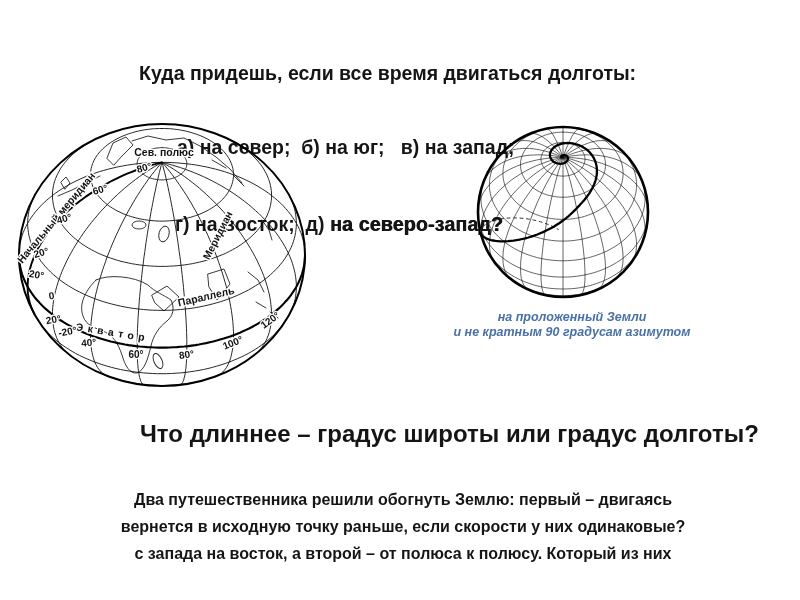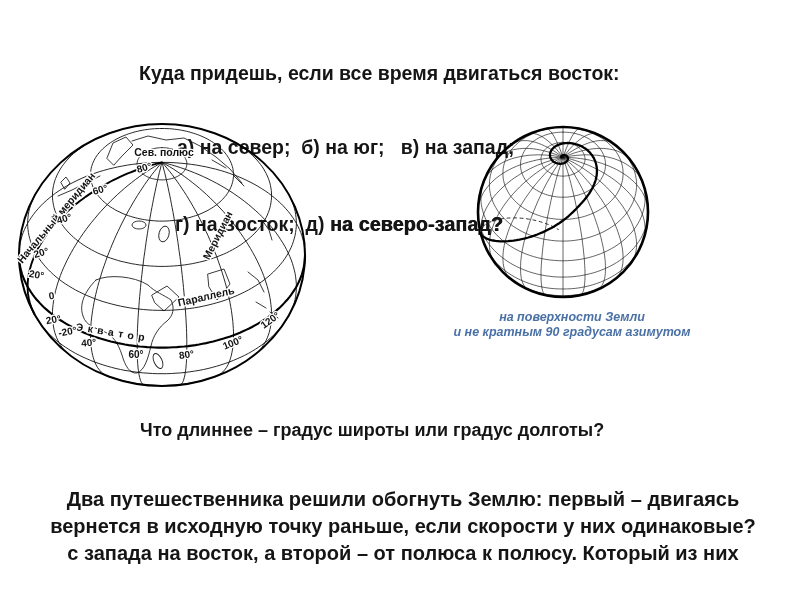--- a/index.html
+++ b/index.html
@@ -3,40 +3,40 @@
 <meta charset="utf-8">
 <style>
   html,body{margin:0;padding:0;background:#888;}
   .slide{position:relative;width:800px;height:600px;background:#ffffff;overflow:hidden;
          font-family:"Liberation Sans",sans-serif;color:#151515;}
   .title{position:absolute;left:139px;top:16px;font-size:19.5px;font-weight:bold;
          line-height:23px;white-space:pre;}
   .title .l2{margin-left:38px;margin-top:5px;}
   .title .l3{margin-left:36px;margin-top:8px;}
   .xb{text-shadow:0.6px 0 0 currentColor;letter-spacing:0.2px;margin-top:22px;}
-  .q2{position:absolute;left:140px;top:420px;font-size:18px;font-weight:bold;white-space:pre;}
+  .q2{position:absolute;left:140px;top:420px;font-size:24px;font-weight:bold;white-space:pre;}
   .q3{position:absolute;left:38px;top:486px;width:730px;text-align:center;
-      font-size:20px;font-weight:bold;line-height:27px;}
+      font-size:16px;font-weight:bold;line-height:27px;}
   .caption{position:absolute;left:432px;top:310px;width:280px;text-align:center;
            font-size:12.5px;line-height:15px;font-weight:bold;font-style:italic;}
   .globe-left{position:absolute;left:12px;top:112px;}
   .globe-right{position:absolute;left:470px;top:118px;}
   svg text{font-family:"Liberation Sans",sans-serif;text-anchor:middle;fill:#111;
            font-weight:bold;paint-order:stroke;stroke:#ffffff;stroke-width:2.6px;}
   .deg{font-size:10px;}
   .gn{font-size:10.5px;}
   .eq{font-size:10.5px;letter-spacing:4.5px;}
 </style>
 </head>
 <body>
 
 <div class="slide">
 
   <div class="title">
-    <div class="l1">Куда придешь, если все время двигаться восток:</div>
+    <div class="l1">Куда придешь, если все время двигаться долготы:</div>
     <div class="l2">а) на север;  б) на юг;   в) на запад;</div>
     <div class="l3"><span>г) на восток;  д) </span><span class="xb">на северо-запад?</span></div>
   </div>
 
   <svg class="globe-left" width="300" height="282" viewBox="0 0 300 282">
     <g id="lg-continents">
         <path d="M84,168C76,176 66,190 71,204C74,214 84,216 93,220C101,224 106,231 110,243C113,254 118,262 125,261C133,258 136,246 139,234C141,224 147,215 155,209C161,204 163,196 159,188C152,183 143,180 136,173C122,164 96,162 84,168Z" fill="none" stroke="#222" stroke-width="0.9" stroke-linecap="round"></path>
         <path d="M140,183L155,174L167,185L152,199L143,191Z" fill="none" stroke="#222" stroke-width="0.9" stroke-linecap="round"></path>
         <path d="M196,162L212,157L218,172L205,188L197,175Z" fill="none" stroke="#222" stroke-width="0.9" stroke-linecap="round"></path>
         <path d="M95,46L101,31L114,25L121,33L110,44L102,53Z" fill="none" stroke="#222" stroke-width="0.9" stroke-linecap="round"></path>
@@ -131,21 +131,21 @@
         <path d="M93.0 24.4L91.8 24.4L90.7 24.5L89.6 24.6L88.4 24.7L87.3 24.9L86.2 25.2L85.1 25.5L84.1 25.8L83.0 26.2L82.0 26.6L81.0 27.1L80.1 27.6L79.2 28.1L78.3 28.7L77.4 29.3L76.7 29.9L75.9 30.6L75.2 31.3L74.5 32.0L73.9 32.8L73.4 33.6L72.9 34.4L72.5 35.2L72.1 36.0L71.8 36.9L71.5 37.7L71.3 38.6L71.1 39.5L71.0 40.3L71.0 41.2L71.0 42.1L71.1 43.0L71.3 43.9L71.5 44.7L71.8 45.6L72.1 46.4L72.5 47.3L72.9 48.1L73.4 48.9L73.9 49.7L74.5 50.4L75.2 51.1L75.9 51.8L76.7 52.5L77.4 53.1L78.3 53.7L79.2 54.3L80.1 54.9L81.0 55.4L82.0 55.8L83.0 56.2L84.1 56.6L85.1 57.0L86.2 57.3L87.3 57.5L88.4 57.7L89.6 57.9L90.7 58.0L91.8 58.1L93.0 58.1L94.2 58.1L95.3 58.0L96.4 57.9L97.6 57.7L98.7 57.5L99.8 57.3L100.9 57.0L101.9 56.6L103.0 56.2L104.0 55.8L105.0 55.4L105.9 54.9L106.8 54.3L107.7 53.7L108.6 53.1L109.3 52.5L110.1 51.8L110.8 51.1L111.5 50.4L112.1 49.7L112.6 48.9L113.1 48.1L113.5 47.3L113.9 46.4L114.3 45.6L114.5 44.7L114.7 43.9L114.9 43.0L115.0 42.1L115.0 41.2L115.0 40.3L114.9 39.5L114.7 38.6L114.5 37.7L114.3 36.9L113.9 36.0L113.5 35.2L113.1 34.4L112.6 33.6L112.1 32.8L111.5 32.0L110.8 31.3L110.1 30.6L109.3 29.9L108.6 29.3L107.7 28.7L106.8 28.1L105.9 27.6L105.0 27.1L104.0 26.6L103.0 26.2L101.9 25.8L100.9 25.5L99.8 25.2L98.7 24.9L97.6 24.7L96.4 24.6L95.3 24.5L94.2 24.4L93.0 24.4" fill="none" stroke="#111" stroke-width="0.65" stroke-linecap="round"></path>
         <circle cx="93" cy="94" r="85" fill="none" stroke="#000" stroke-width="2.6"></circle>
       </g>
     <g id="rg-lox">
         <path d="M10.5 114.3L10.4 113.4L10.6 112.4L10.9 111.4L11.4 110.4L12.1 109.4L13.0 108.5L14.0 107.5L15.2 106.6L16.5 105.8L18.0 105.0L19.6 104.2L21.3 103.5L23.2 102.8L25.2 102.2L27.2 101.7L29.4 101.2L31.6 100.8L33.9 100.5L36.3 100.2L38.7 100.0L41.1 99.9L43.6 99.9L46.1 99.9L48.6 100.0L51.1 100.2L53.6 100.4L56.1 100.7L58.6 101.1L61.1 101.5L63.5 102.0L65.9 102.5L68.2 103.1L70.5 103.8L72.7 104.5L74.9 105.2L77.0 106.0L79.1 106.8L81.1 107.7L83.0 108.6L84.9 109.5L86.6 110.5L88.4 111.5" fill="none" stroke="#333" stroke-width="1" stroke-linecap="round" stroke-dasharray="3,3.5"></path>
         <path d="M91.2 39.3L91.2 39.1L91.2 38.9L91.2 38.8L91.2 38.6L91.3 38.4L91.4 38.2L91.5 38.0L91.6 37.9L91.8 37.7L92.0 37.6L92.2 37.5L92.4 37.4L92.6 37.3L92.8 37.2M93.1 37.2L93.3 37.1L93.6 37.1L93.8 37.1L94.1 37.1L94.3 37.1L94.5 37.1L94.8 37.2L95.0 37.2L95.3 37.3L95.5 37.4L95.7 37.5L95.9 37.6L96.1 37.7L96.3 37.8L96.5 37.9L96.7 38.1L96.8 38.2L97.0 38.4L97.1 38.5L97.3 38.7L97.4 38.9L97.5 39.0L97.6 39.2L97.7 39.4L97.7 39.6L97.8 39.8L97.8 40.0L97.9 40.2L97.9 40.4L97.9 40.5L97.9 40.7L97.9 40.9L97.9 41.1L97.8 41.3L97.8 41.5L97.7 41.7L97.7 41.9L97.6 42.1L97.5 42.3L97.4 42.4L97.3 42.6L97.2 42.8L97.1 42.9L97.0 43.1L96.8 43.3L96.7 43.4L96.5 43.6L96.3 43.7L96.2 43.9L96.0 44.0L95.8 44.2L95.6 44.3L95.4 44.5L95.2 44.6L94.9 44.7L94.7 44.8L94.4 44.9L94.2 45.1L93.9 45.2L93.7 45.3L93.4 45.3L93.1 45.4L92.8 45.5L92.5 45.6L92.2 45.6L91.9 45.7L91.6 45.7L91.2 45.7L90.9 45.8L90.6 45.8L90.2 45.8L89.9 45.8L89.6 45.8L89.2 45.7L88.9 45.7L88.5 45.6L88.2 45.6L87.8 45.5L87.5 45.4L87.1 45.3L86.7 45.2L86.4 45.1L86.1 45.0L85.7 44.9L85.4 44.7L85.0 44.5L84.7 44.4L84.4 44.2L84.1 44.0L83.7 43.8L83.4 43.6L83.1 43.3L82.9 43.1L82.6 42.8L82.3 42.6L82.1 42.3L81.8 42.0L81.6 41.7L81.4 41.4L81.2 41.1L81.0 40.8L80.8 40.5L80.6 40.1L80.5 39.8L80.3 39.4L80.2 39.0L80.1 38.7L80.1 38.3L80.0 37.9L80.0 37.5L80.0 37.1L80.0 36.7L80.0 36.3L80.0 35.9L80.1 35.5L80.2 35.1L80.3 34.6L80.4 34.2L80.6 33.8L80.8 33.4L81.0 33.0L81.2 32.6L81.5 32.2L81.8 31.7L82.1 31.3L82.4 30.9L82.8 30.5L83.2 30.2L83.6 29.8L84.0 29.4L84.5 29.0L84.9 28.7L85.5 28.4L86.0 28.0L86.5 27.7L87.1 27.4L87.7 27.1L88.3 26.8L89.0 26.6L89.7 26.3L90.3 26.1L91.1 25.9L91.8 25.7L92.5 25.6M93.3 25.4L94.1 25.3L94.9 25.2L95.7 25.1L96.5 25.1L97.4 25.0L98.2 25.0L99.1 25.1L100.0 25.1L100.9 25.2L101.8 25.3L102.7 25.4L103.6 25.6L104.5 25.8L105.4 26.0L106.3 26.3L107.3 26.5L108.2 26.9L109.1 27.2L110.0 27.6L110.9 28.0L111.8 28.4L112.7 28.9L113.5 29.4L114.4 29.9L115.2 30.5L116.1 31.1L116.9 31.7L117.7 32.4L118.4 33.1L119.2 33.8L119.9 34.6L120.6 35.4L121.2 36.2L121.9 37.0L122.5 37.9L123.0 38.8L123.6 39.7L124.1 40.7L124.5 41.6L125.0 42.7L125.4 43.7L125.7 44.7L126.0 45.8L126.3 46.9L126.5 48.1L126.7 49.2L126.8 50.4L126.9 51.6L126.9 52.8L126.9 54.0L126.9 55.3L126.7 56.6L126.6 57.8L126.3 59.1L126.0 60.5L125.7 61.8L125.3 63.1L124.8 64.5L124.3 65.9L123.7 67.3L123.1 68.6L122.4 70.1L121.6 71.5L120.8 72.9L119.9 74.3L119.0 75.8L118.0 77.2L116.9 78.7L115.7 80.2L114.5 81.7L113.2 83.2L111.9 84.7L110.4 86.3L109.0 87.9L107.4 89.5L105.8 91.2L104.1 92.9L102.3 94.7L100.3 96.5L98.3 98.3L96.1 100.1L93.9 101.8L91.6 103.5L89.2 105.2L86.7 106.8L84.1 108.4L81.4 109.9L78.7 111.3L75.9 112.7L73.1 114.1L70.2 115.3L67.3 116.5L64.3 117.6L61.3 118.6L58.3 119.5L55.3 120.3L52.3 121.0L49.4 121.7L46.4 122.2L43.5 122.6L40.7 122.9L37.9 123.2L35.2 123.3L32.6 123.3L30.1 123.3L27.7 123.1L25.4 122.9L23.2 122.5L21.2 122.1L19.4 121.6L17.7 121.0L16.1 120.4L14.8 119.6L13.6 118.9L12.6 118.0L11.8 117.2L11.2 116.2L10.7 115.3" fill="none" stroke="#000" stroke-width="2.3" stroke-linecap="round"></path>
       </g>
   </svg>
 
   <div class="caption" style="color: rgb(74, 113, 166);">
-    <div>на поверхности Земли</div>
+    <div>на проложенный Земли</div>
     <div>и не кратным 90 градусам азимутом</div>
   </div>
 
   <div class="q2">Что длиннее – градус широты или градус долготы?</div>
 
   <div class="q3">
     <div>Два путешественника решили обогнуть Землю: первый – двигаясь</div>
     <div>вернется в исходную точку раньше, если скорости у них одинаковые?</div>
     <div>с запада на восток, а второй – от полюса к полюсу. Который из них</div>
   </div>

